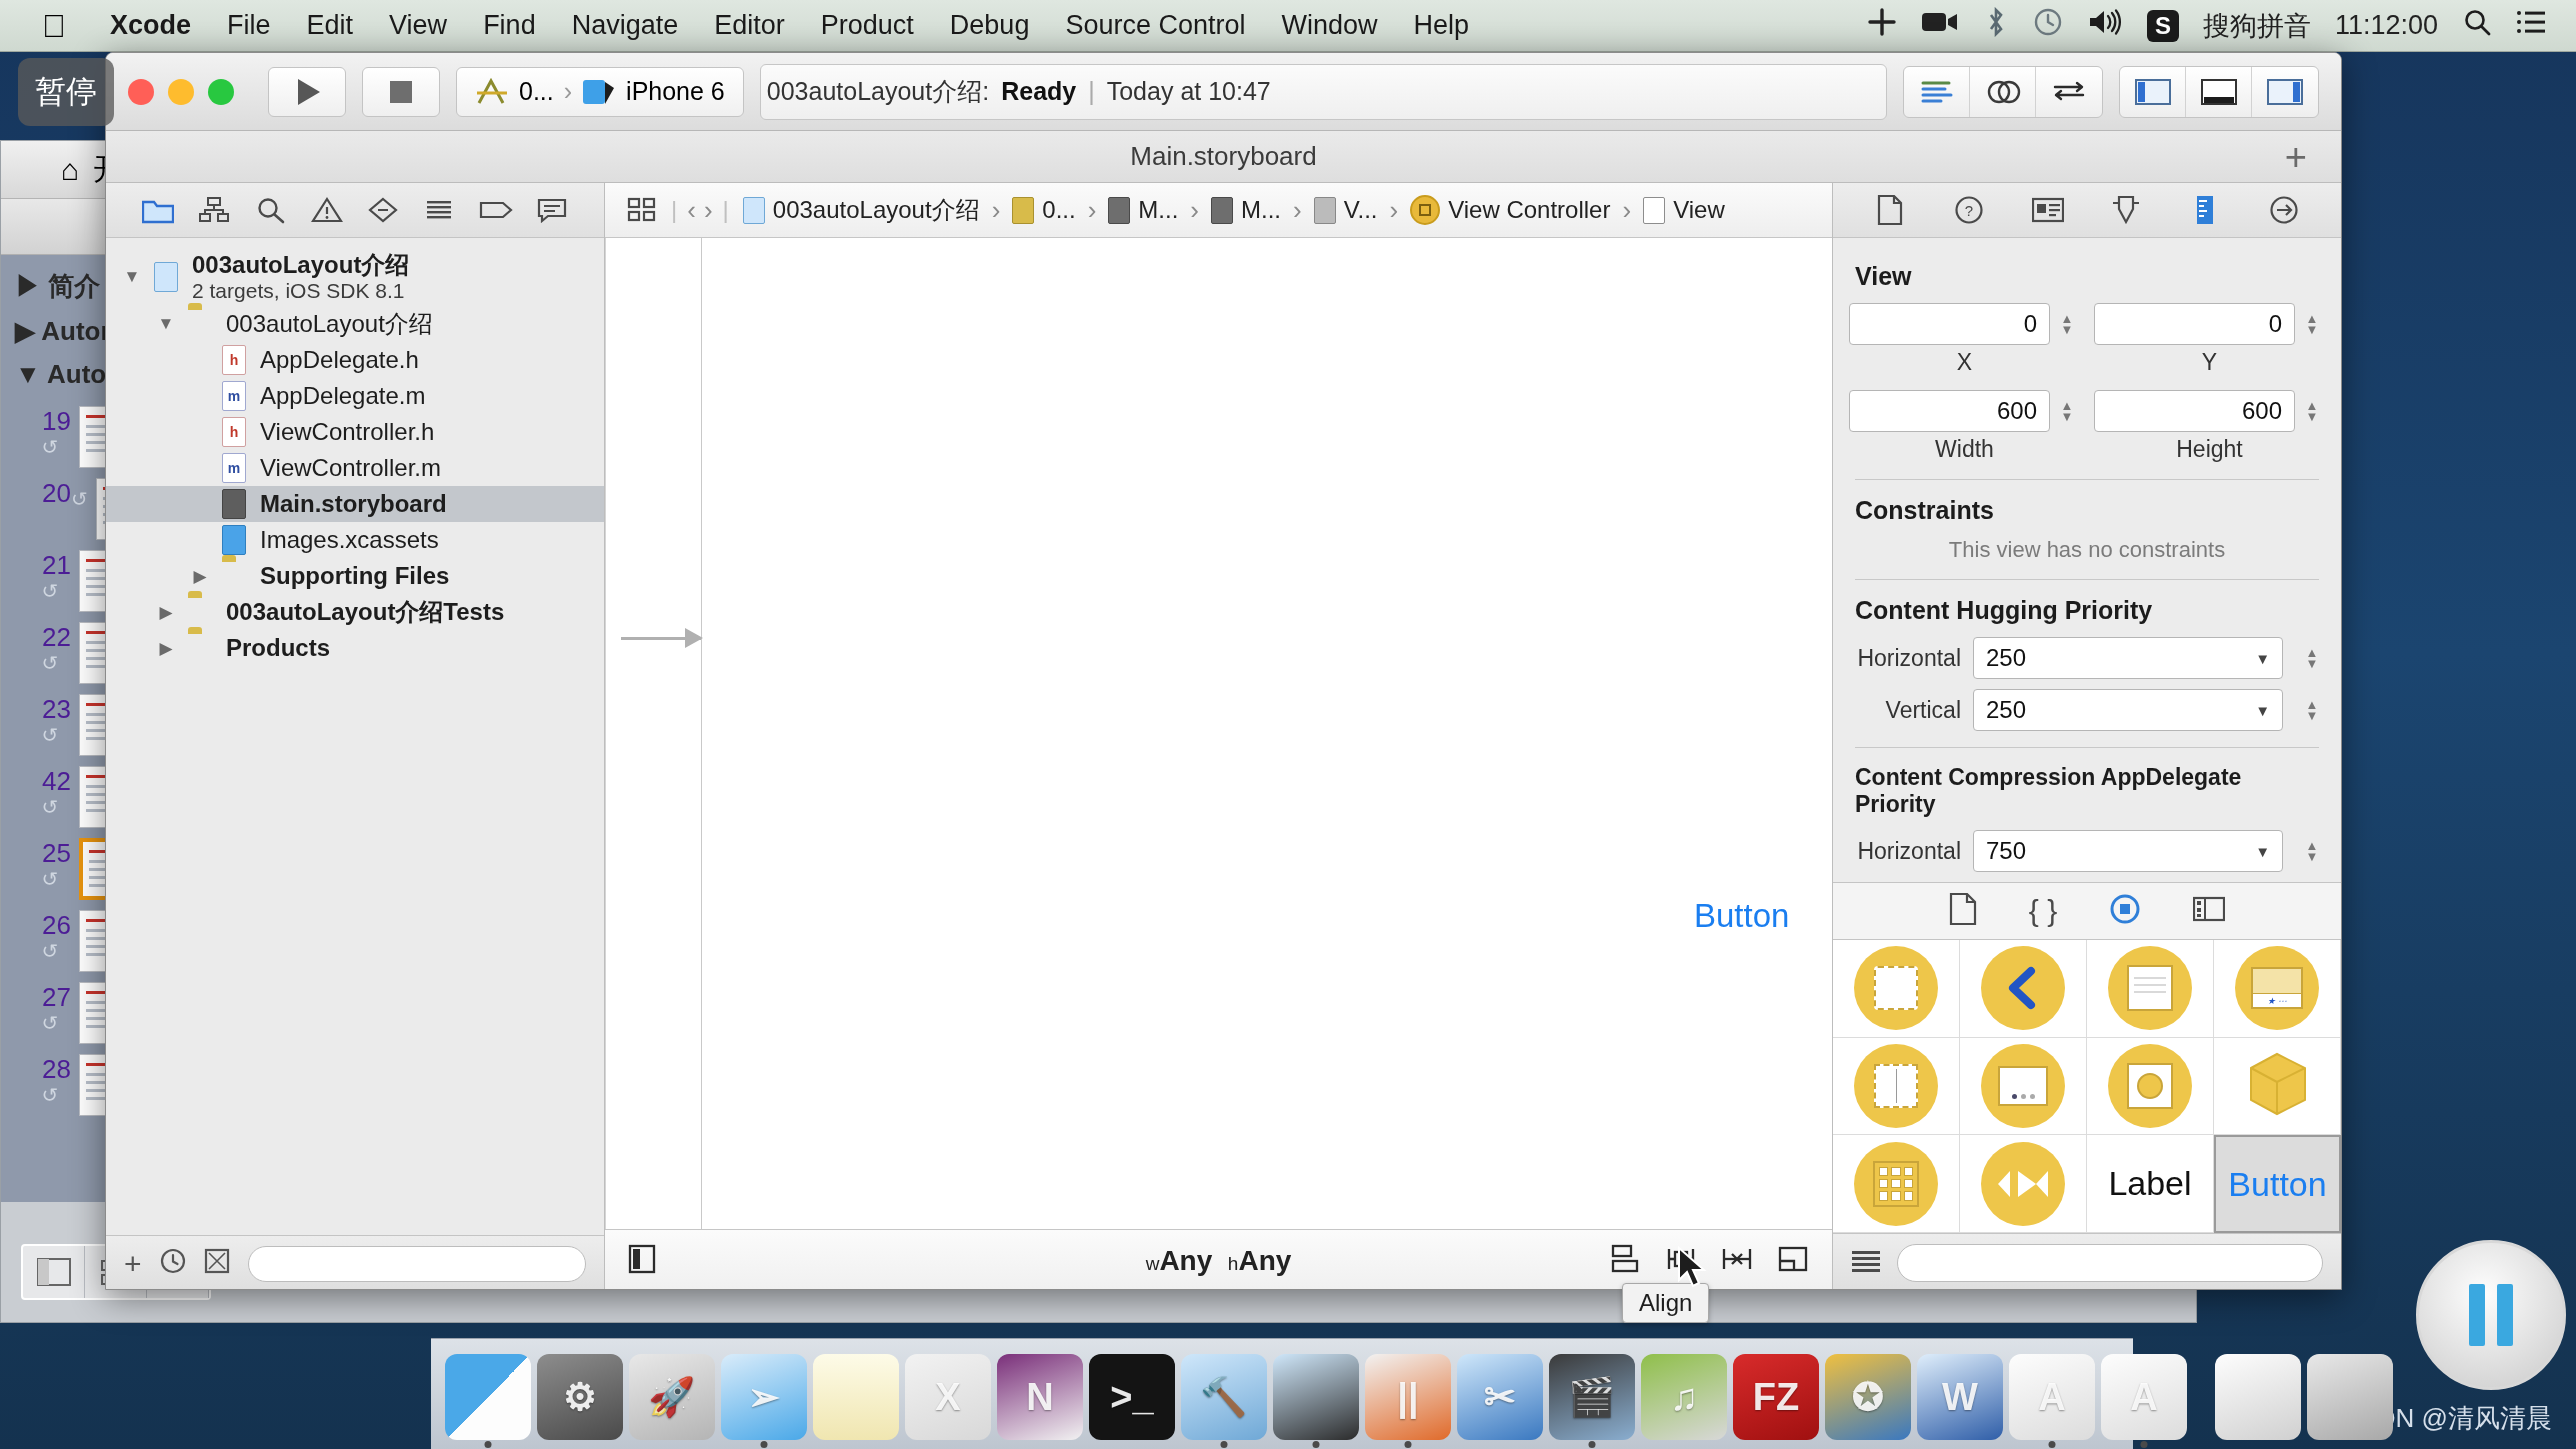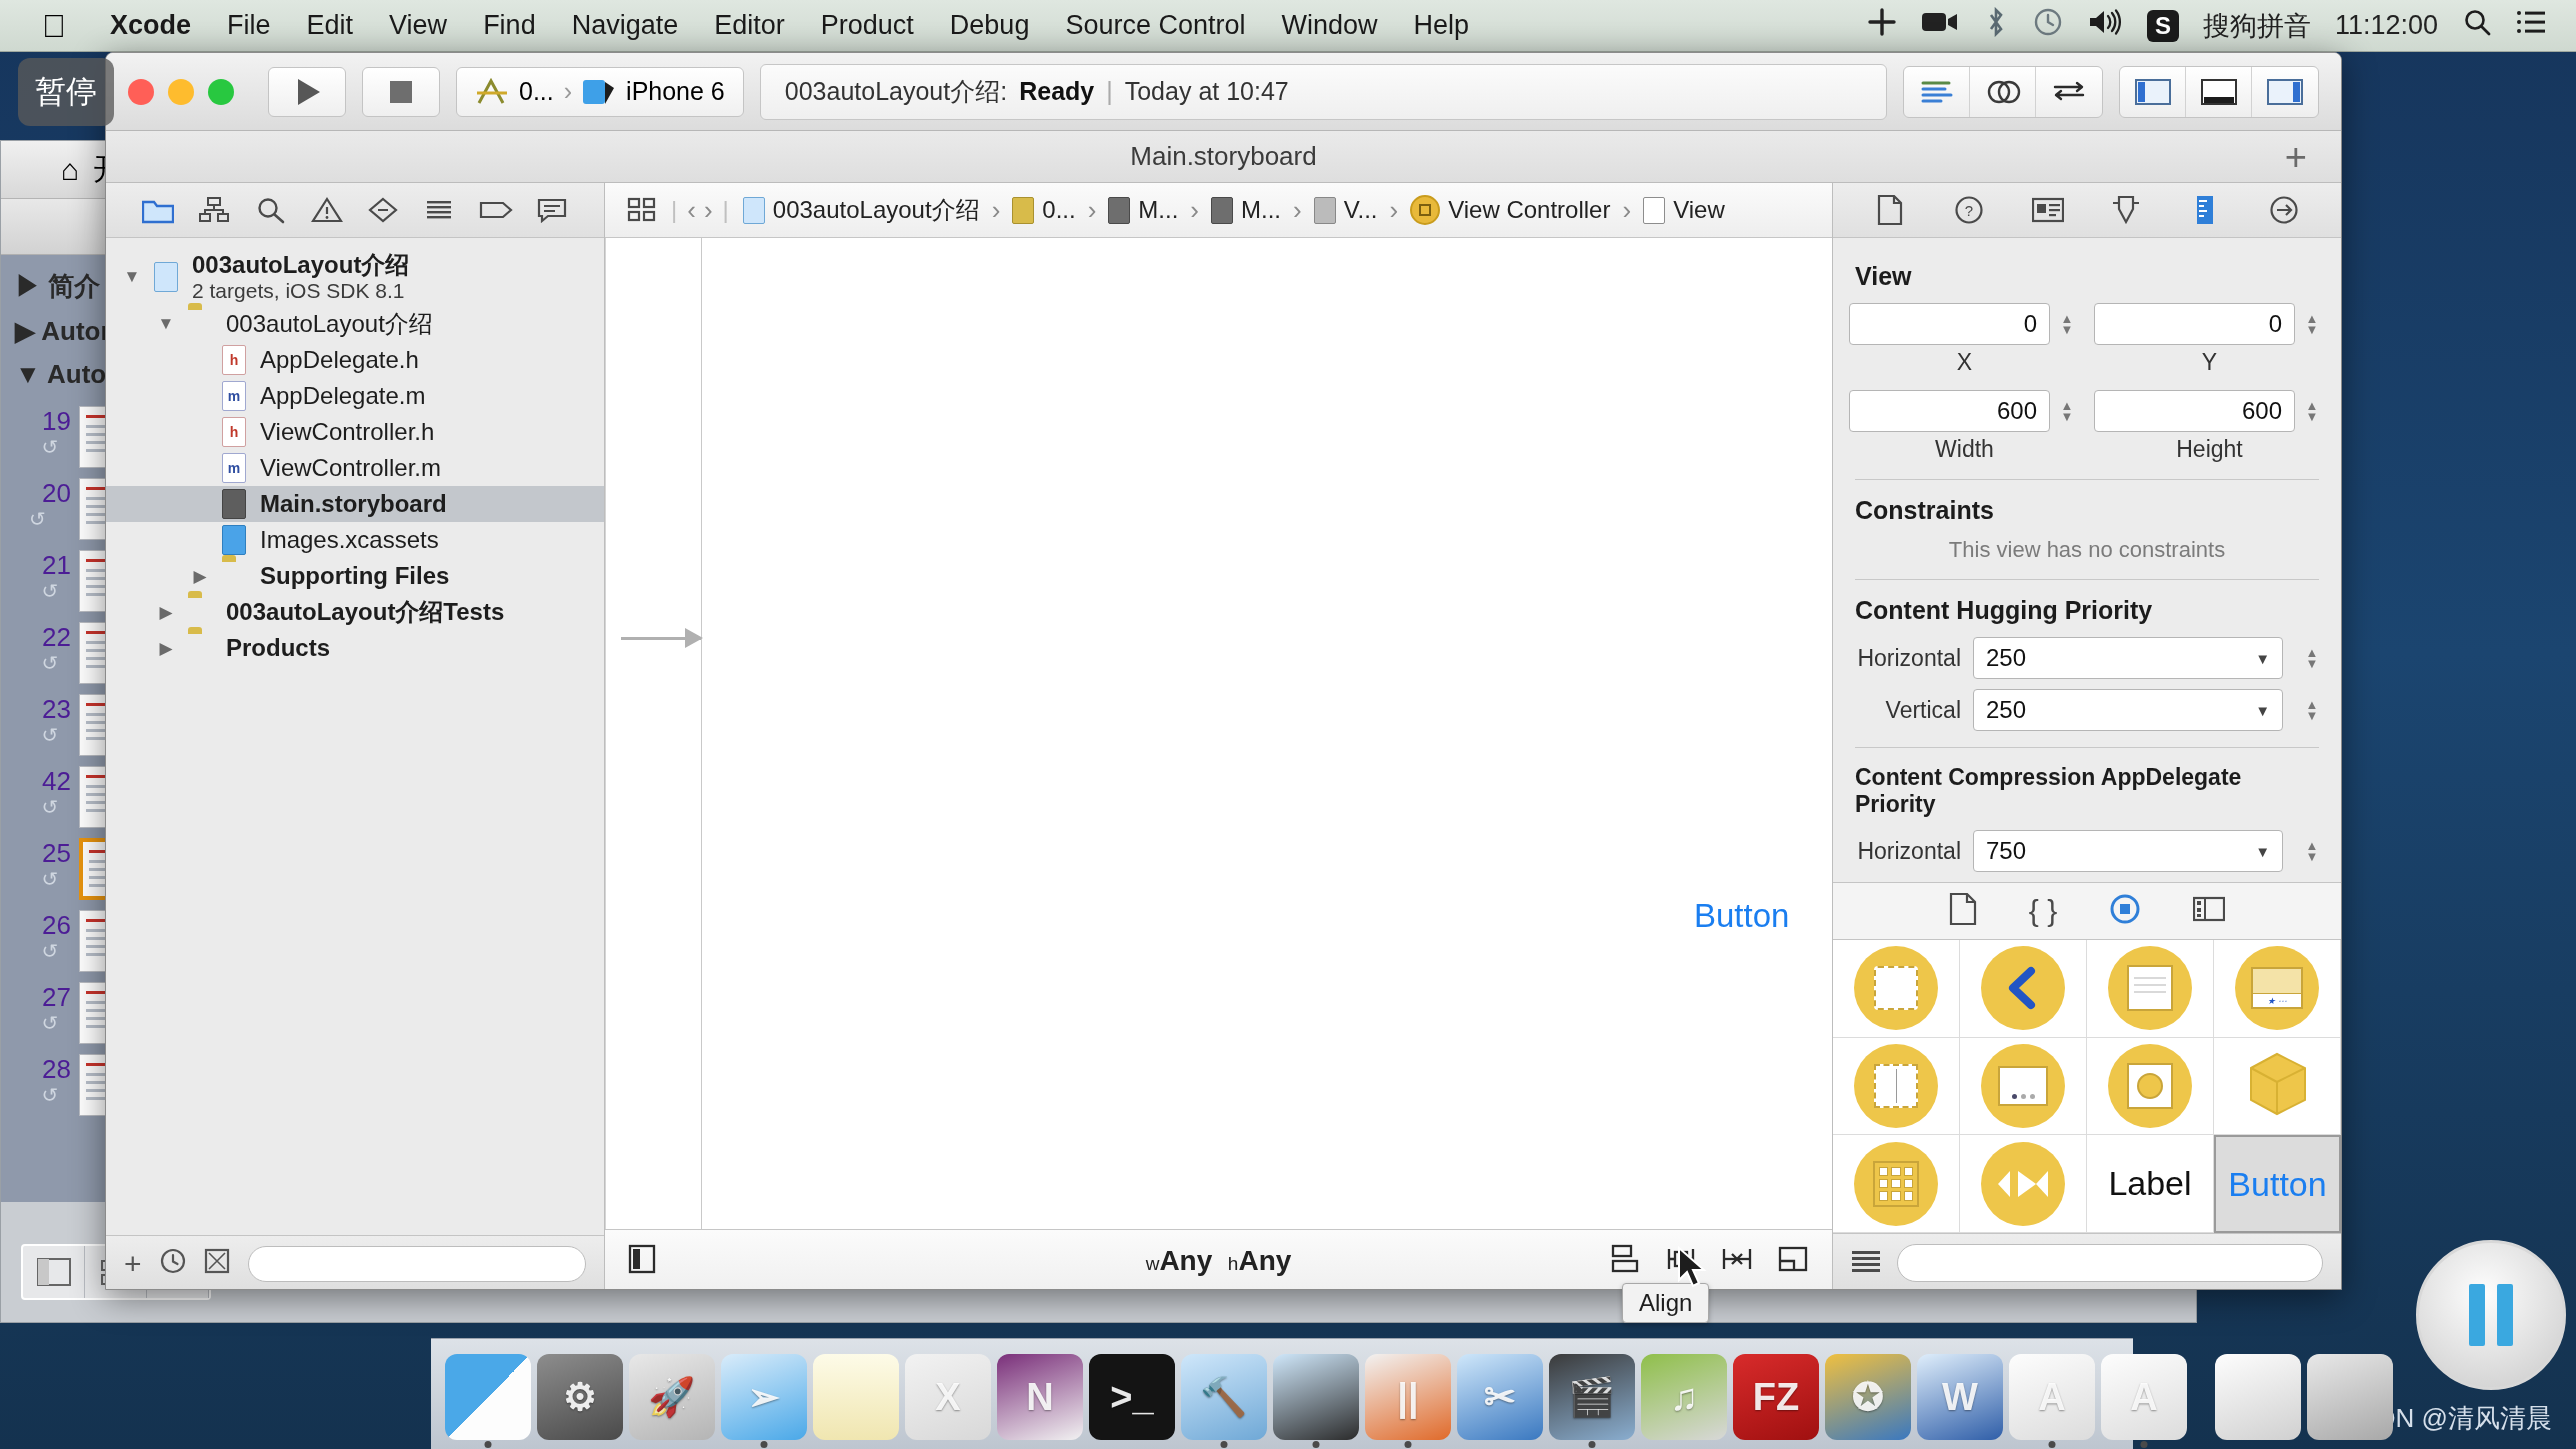--- a/index.html
+++ b/index.html
@@ -80,21 +80,21 @@
     border:1px solid #c4c4c4; border-radius:6px; display:flex; align-items:center;
     justify-content:center; }
   .tri { width:0;height:0;border-left:22px solid #575757;border-top:13px solid transparent;
     border-bottom:13px solid transparent; margin-left:4px; }
   .sq { width:22px;height:22px;background:#6e6e6e; }
   #scheme { height:50px; background:linear-gradient(180deg,#fff,#f0f0f0);
     border:1px solid #c4c4c4; border-radius:6px; display:flex; align-items:center;
     padding:0 18px; gap:10px; font-size:25px; }
   #statusbar { flex:1; height:56px; background:linear-gradient(180deg,#fbfbfb,#efefef);
     border:1px solid #c6c6c6; border-radius:6px; display:flex; align-items:center;
-    padding:0 24px; gap:12px; font-size:25px; color:#333; }
+    padding:0 6px; gap:12px; font-size:25px; color:#333; }
   #statusbar .bold { font-weight:bold; color:#111; }
   #statusbar .sep { color:#aaa; }
   .tgrp { display:flex; background:linear-gradient(180deg,#fff,#eee);
     border:1px solid #c4c4c4; border-radius:6px; overflow:hidden; }
   .tgrp > div { width:66px; height:50px; display:flex; align-items:center;
     justify-content:center; border-right:1px solid #d2d2d2; }
   .tgrp > div:last-child { border-right:none; }
 
   #xc-titlebar { height:52px; background:linear-gradient(180deg,#eaeaea,#dedede);
     border-bottom:1px solid #bcbcbc; display:flex; align-items:center;
@@ -261,21 +261,21 @@
             </span>
             <span class="sl-thumb">
               <i style="top:8px;width:60px;background:#c9342c;"></i>
               <i style="top:18px;width:72px;"></i>
               <i style="top:26px;width:52px;"></i>
               <i style="top:34px;width:66px;"></i>
               <i style="top:42px;width:40px;"></i>
             </span>
           </div>
           <div class="sl-row">
-            <span style="display:flex;flex-direction:column;align-items:flex-start;">
+            <span style="display:flex;flex-direction:row;align-items:flex-end;">
               <span class="sl-num">20</span>
               <span class="sl-glyph">↺</span>
             </span>
             <span class="sl-thumb">
               <i style="top:8px;width:60px;background:#c9342c;"></i>
               <i style="top:18px;width:72px;"></i>
               <i style="top:26px;width:52px;"></i>
               <i style="top:34px;width:66px;"></i>
               <i style="top:42px;width:40px;"></i>
             </span>

